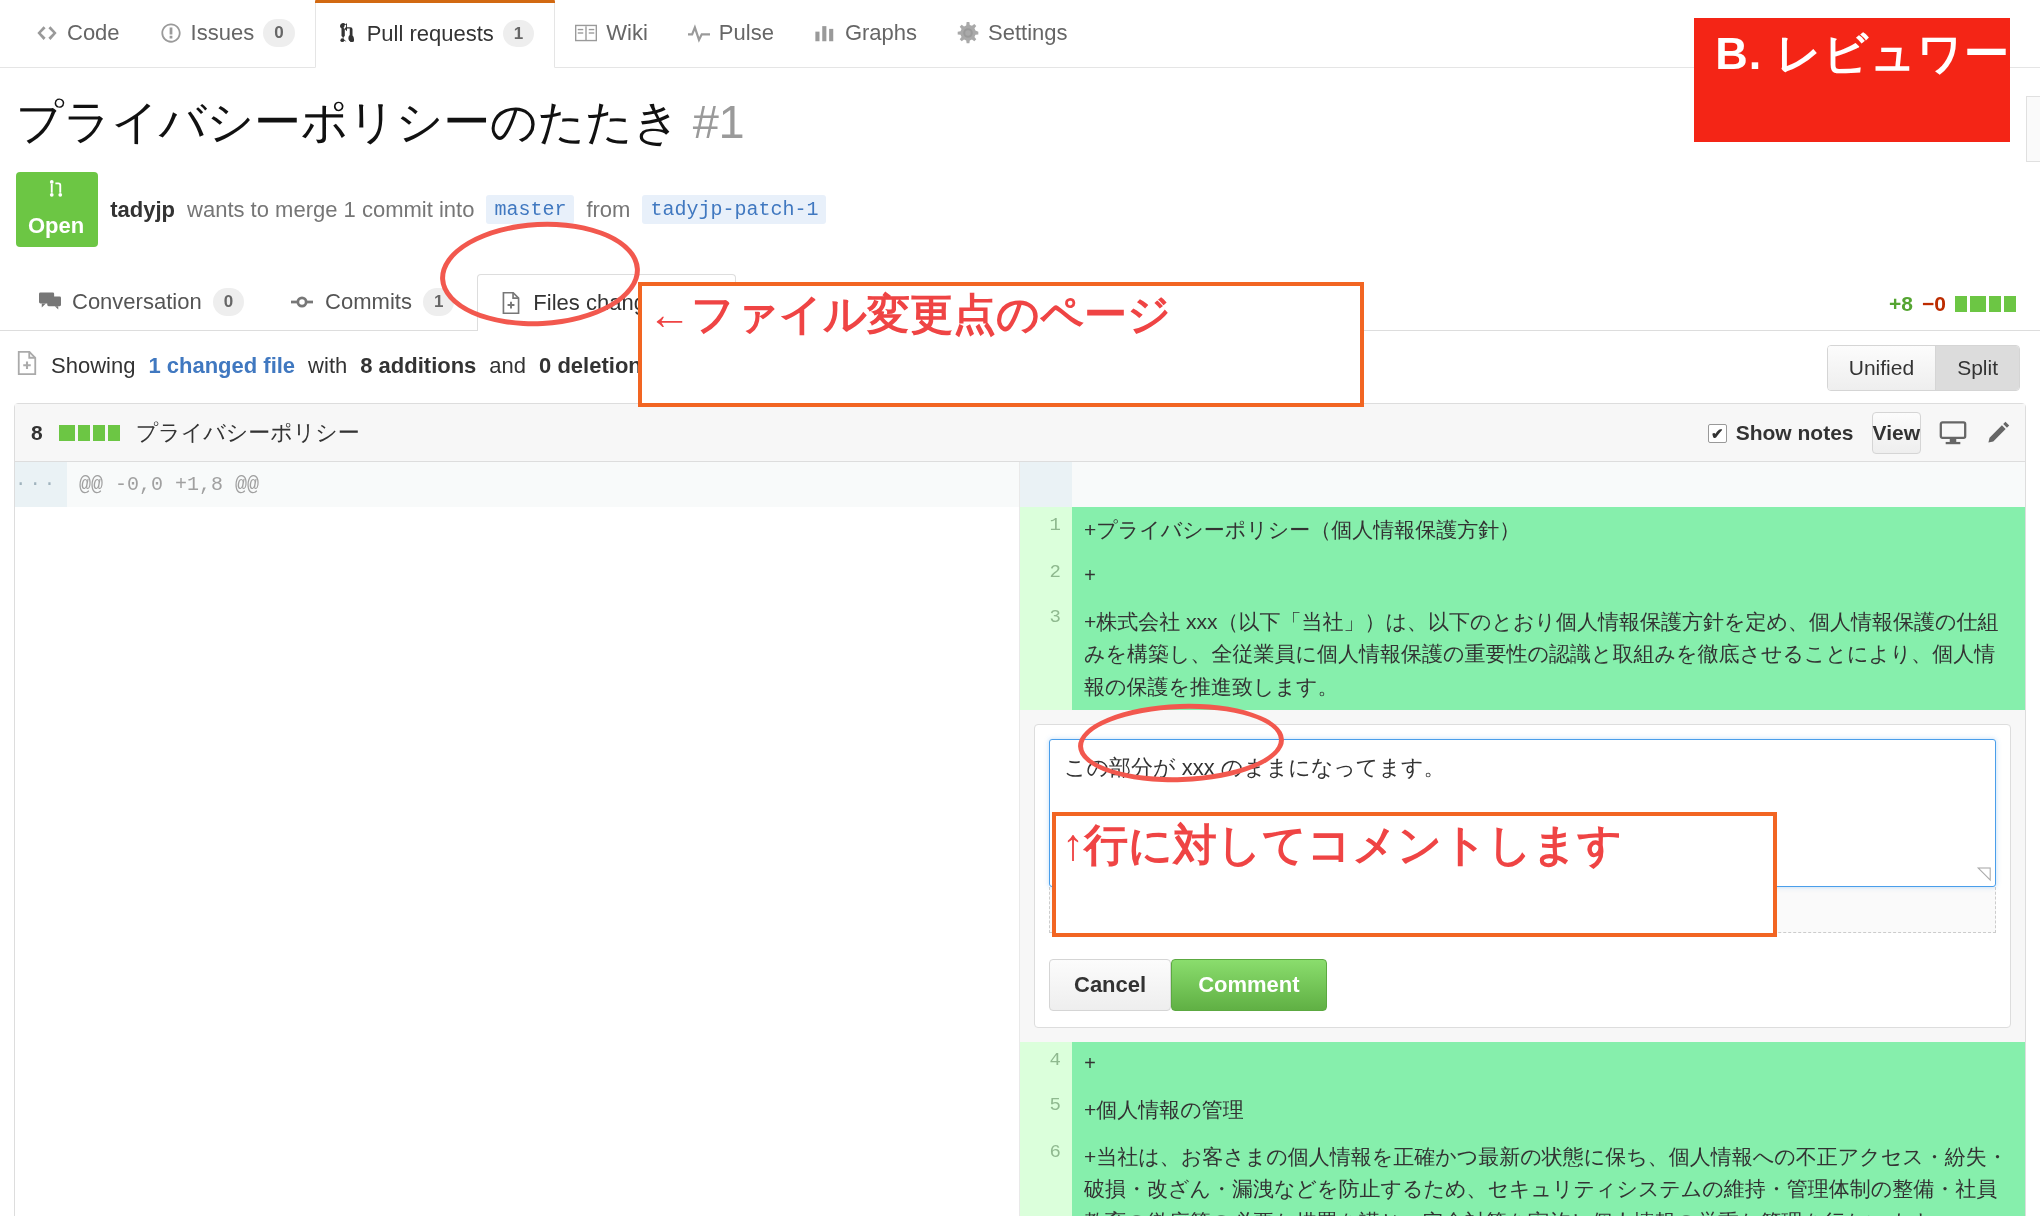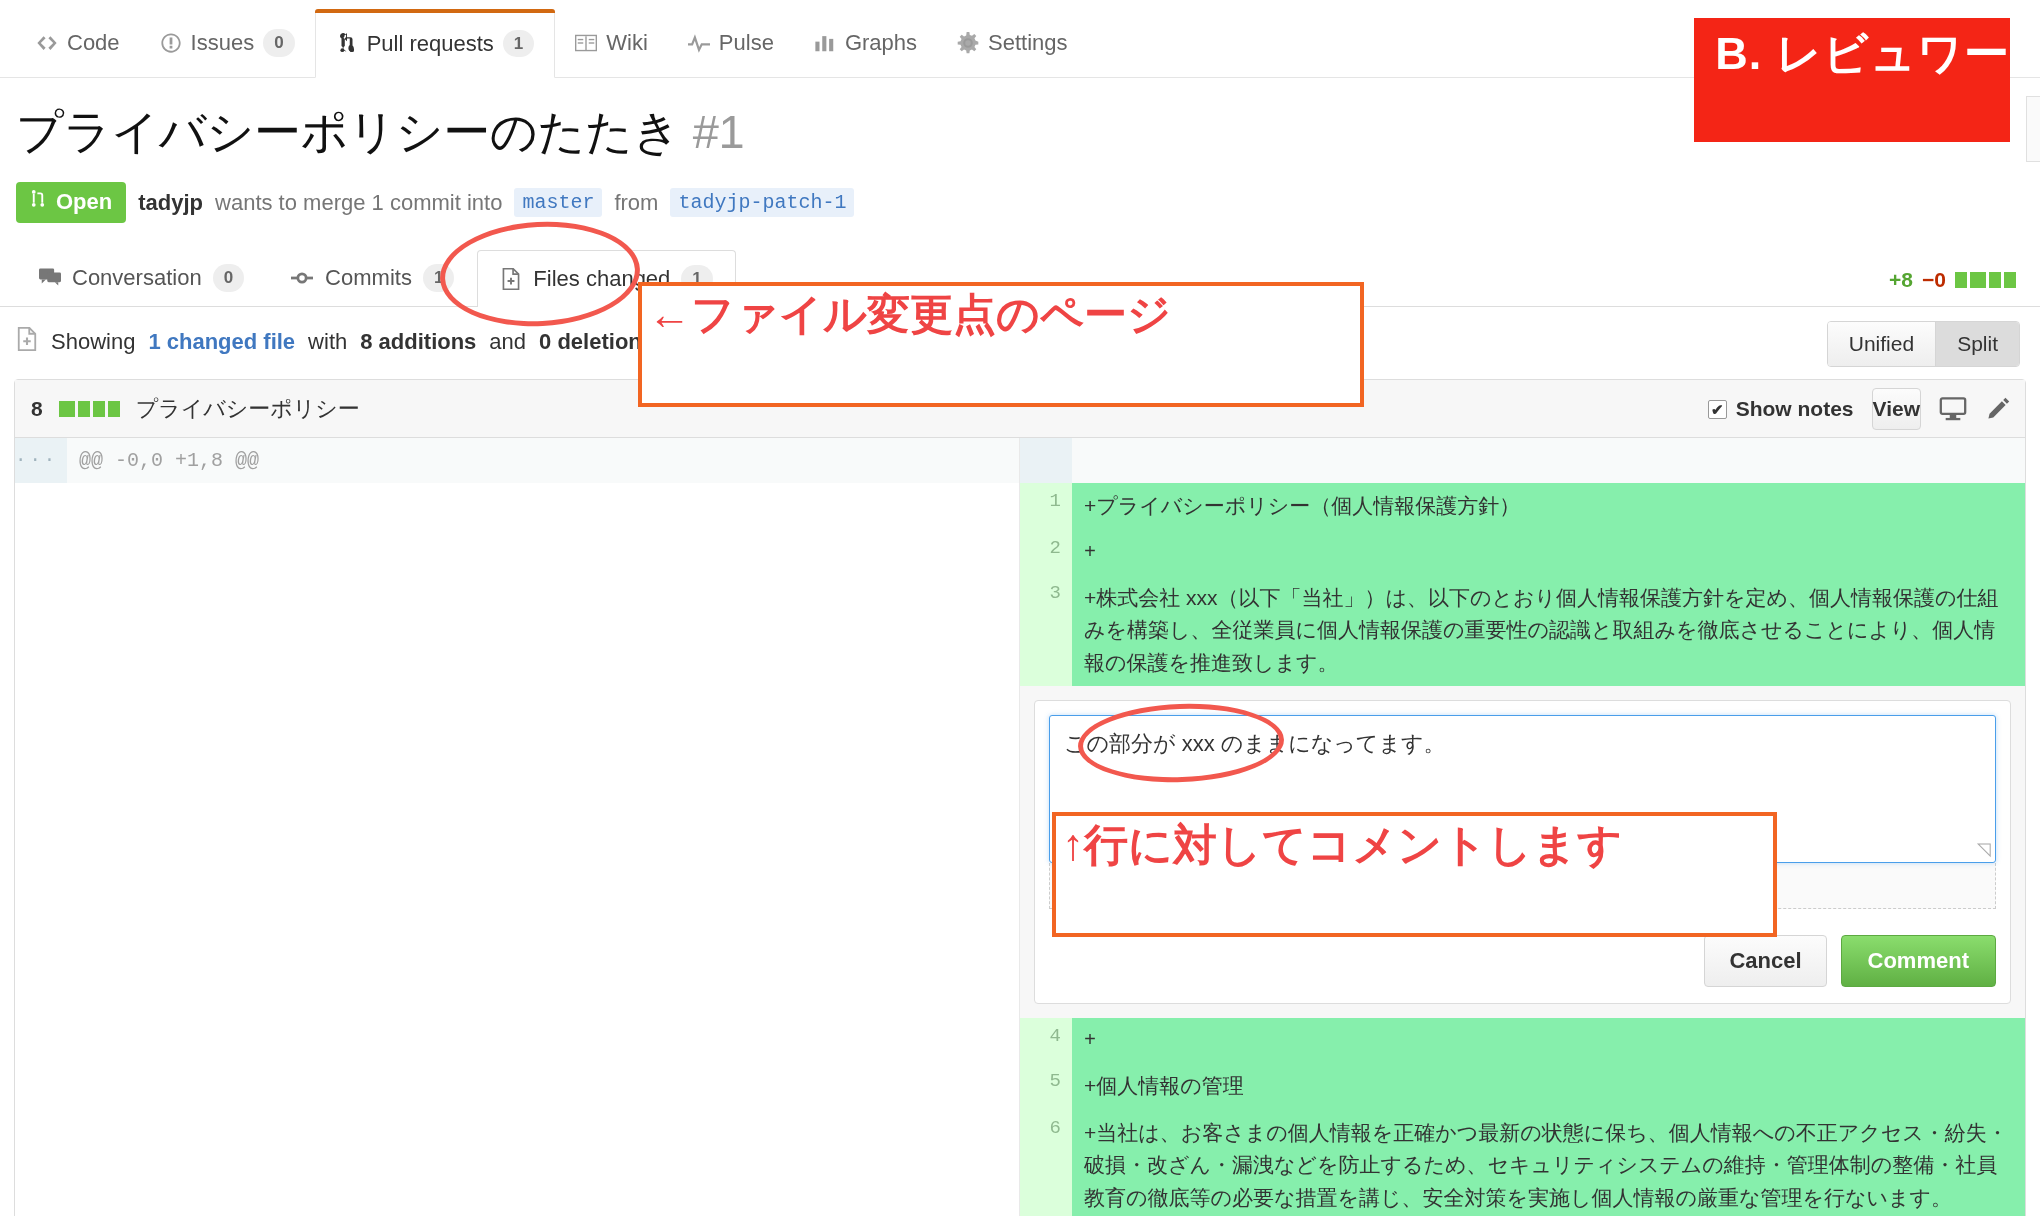--- a/index.html
+++ b/index.html
@@ -8,21 +8,21 @@
     width:2040px; height:1216px;
     background:#ffffff;
     font-family:"Liberation Sans", sans-serif;
     color:#333;
     position:relative;
     overflow:hidden;
   }
 
   
   #repo-nav {
-    height:78px;
+    height:68px;
     border-bottom:1px solid #e5e5e5;
     display:flex;
     align-items:flex-end;
     padding-left:16px;
     background:#fff;
   }
   .nav-tab {
     display:flex; align-items:center; gap:9px;
     padding:0 20px; height:68px;
     font-size:22px; color:#666;
@@ -56,21 +56,21 @@
   }
   #pr-number { color:#9a9a9a; }
 
   #pr-meta {
     display:flex; align-items:center; gap:12px;
     margin-top:22px; font-size:22px; color:#767676;
   }
   #state-badge {
     background:#6cc644; color:#fff; font-weight:bold; font-size:22px;
     border-radius:4px; padding:7px 14px 8px 12px;
-    display:flex; align-items:center; gap:8px;
+    display:flex; align-items:center; gap:8px;flex-direction:column;
   }
   #pr-meta b { color:#333; font-weight:bold; }
   .branch-chip {
     background:#e8f0fa; color:#4078c0;
     font-family:"Liberation Mono", monospace;
     font-size:20px; padding:3px 8px; border-radius:3px;
   }
 
   
   #pr-tabs {
@@ -216,21 +216,21 @@
   }
   #ta-resize {
     position:absolute; right:4px; bottom:2px;
     font-size:18px; color:#aaa; transform:scaleX(-1);
   }
   #drop-hint {
     border:1px dashed #ccc; border-top:none;
     background:#fafafa; height:46px; margin:0 0 0 0;
   }
   #cf-actions {
-    display:flex; justify-content:flex-end; gap:14px;
+    display:flex; gap:0;
     padding:12px 14px 16px 14px;
   }
   .btn {
     border-radius:4px; font-size:22px; font-weight:bold;
     padding:12px 24px; border:1px solid #d5d5d5;
     background:linear-gradient(#fcfcfc,#eee); color:#333;
   }
   .btn.primary {
     background:linear-gradient(#8add6d,#60b044);
     border-color:#5ca941; color:#fff; padding:12px 26px;

